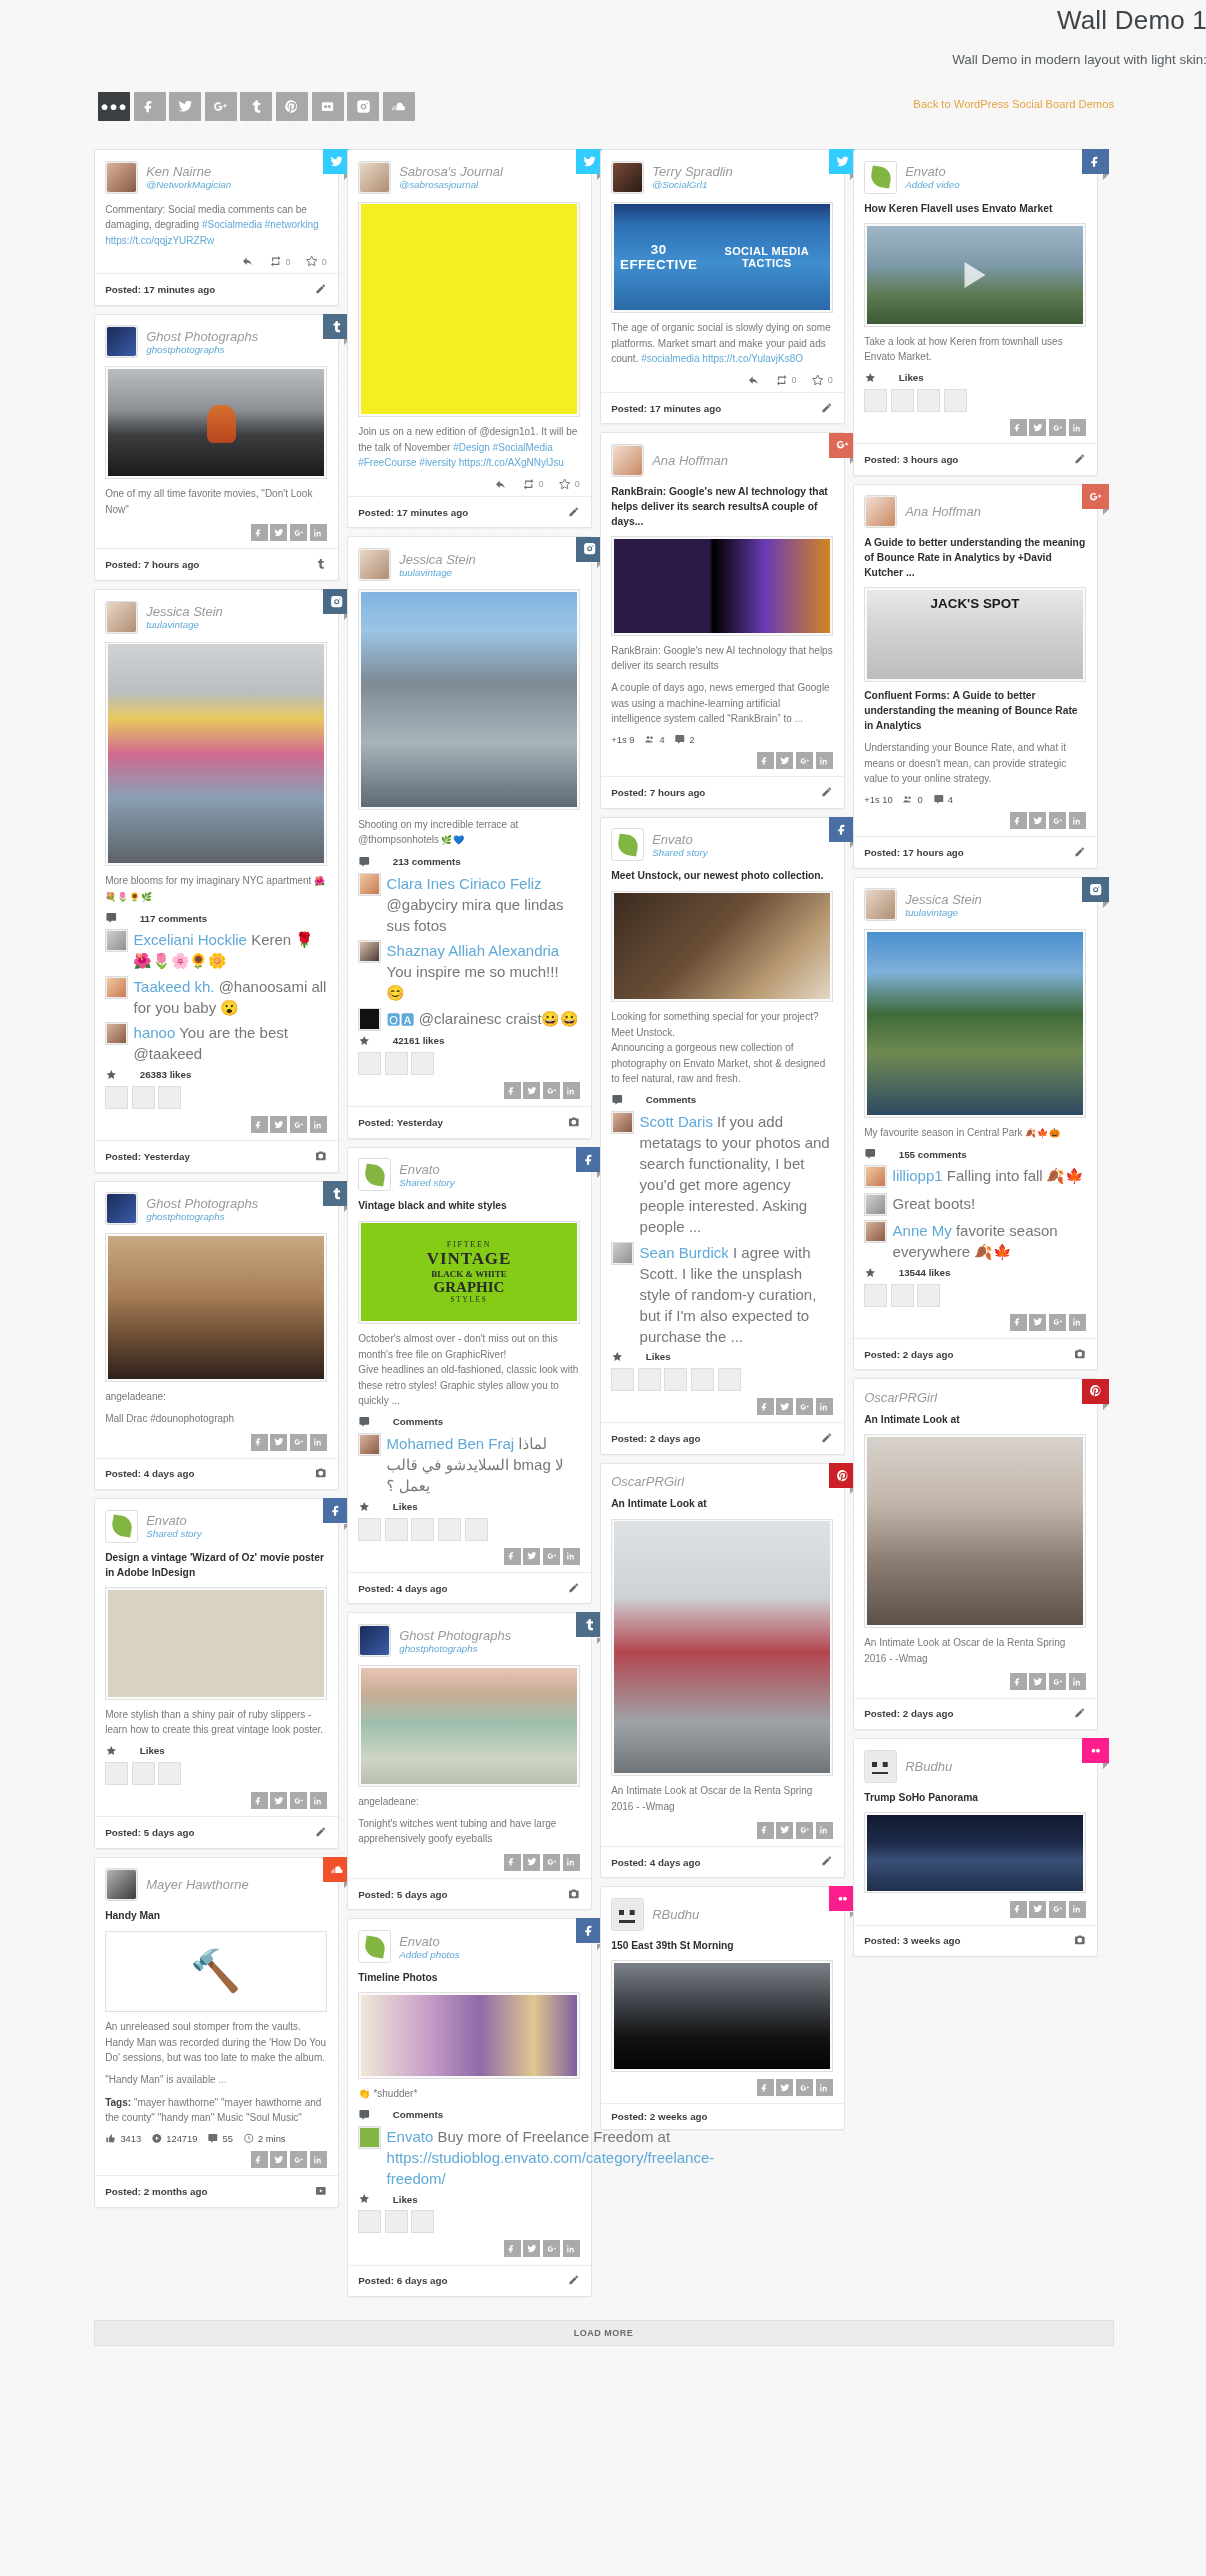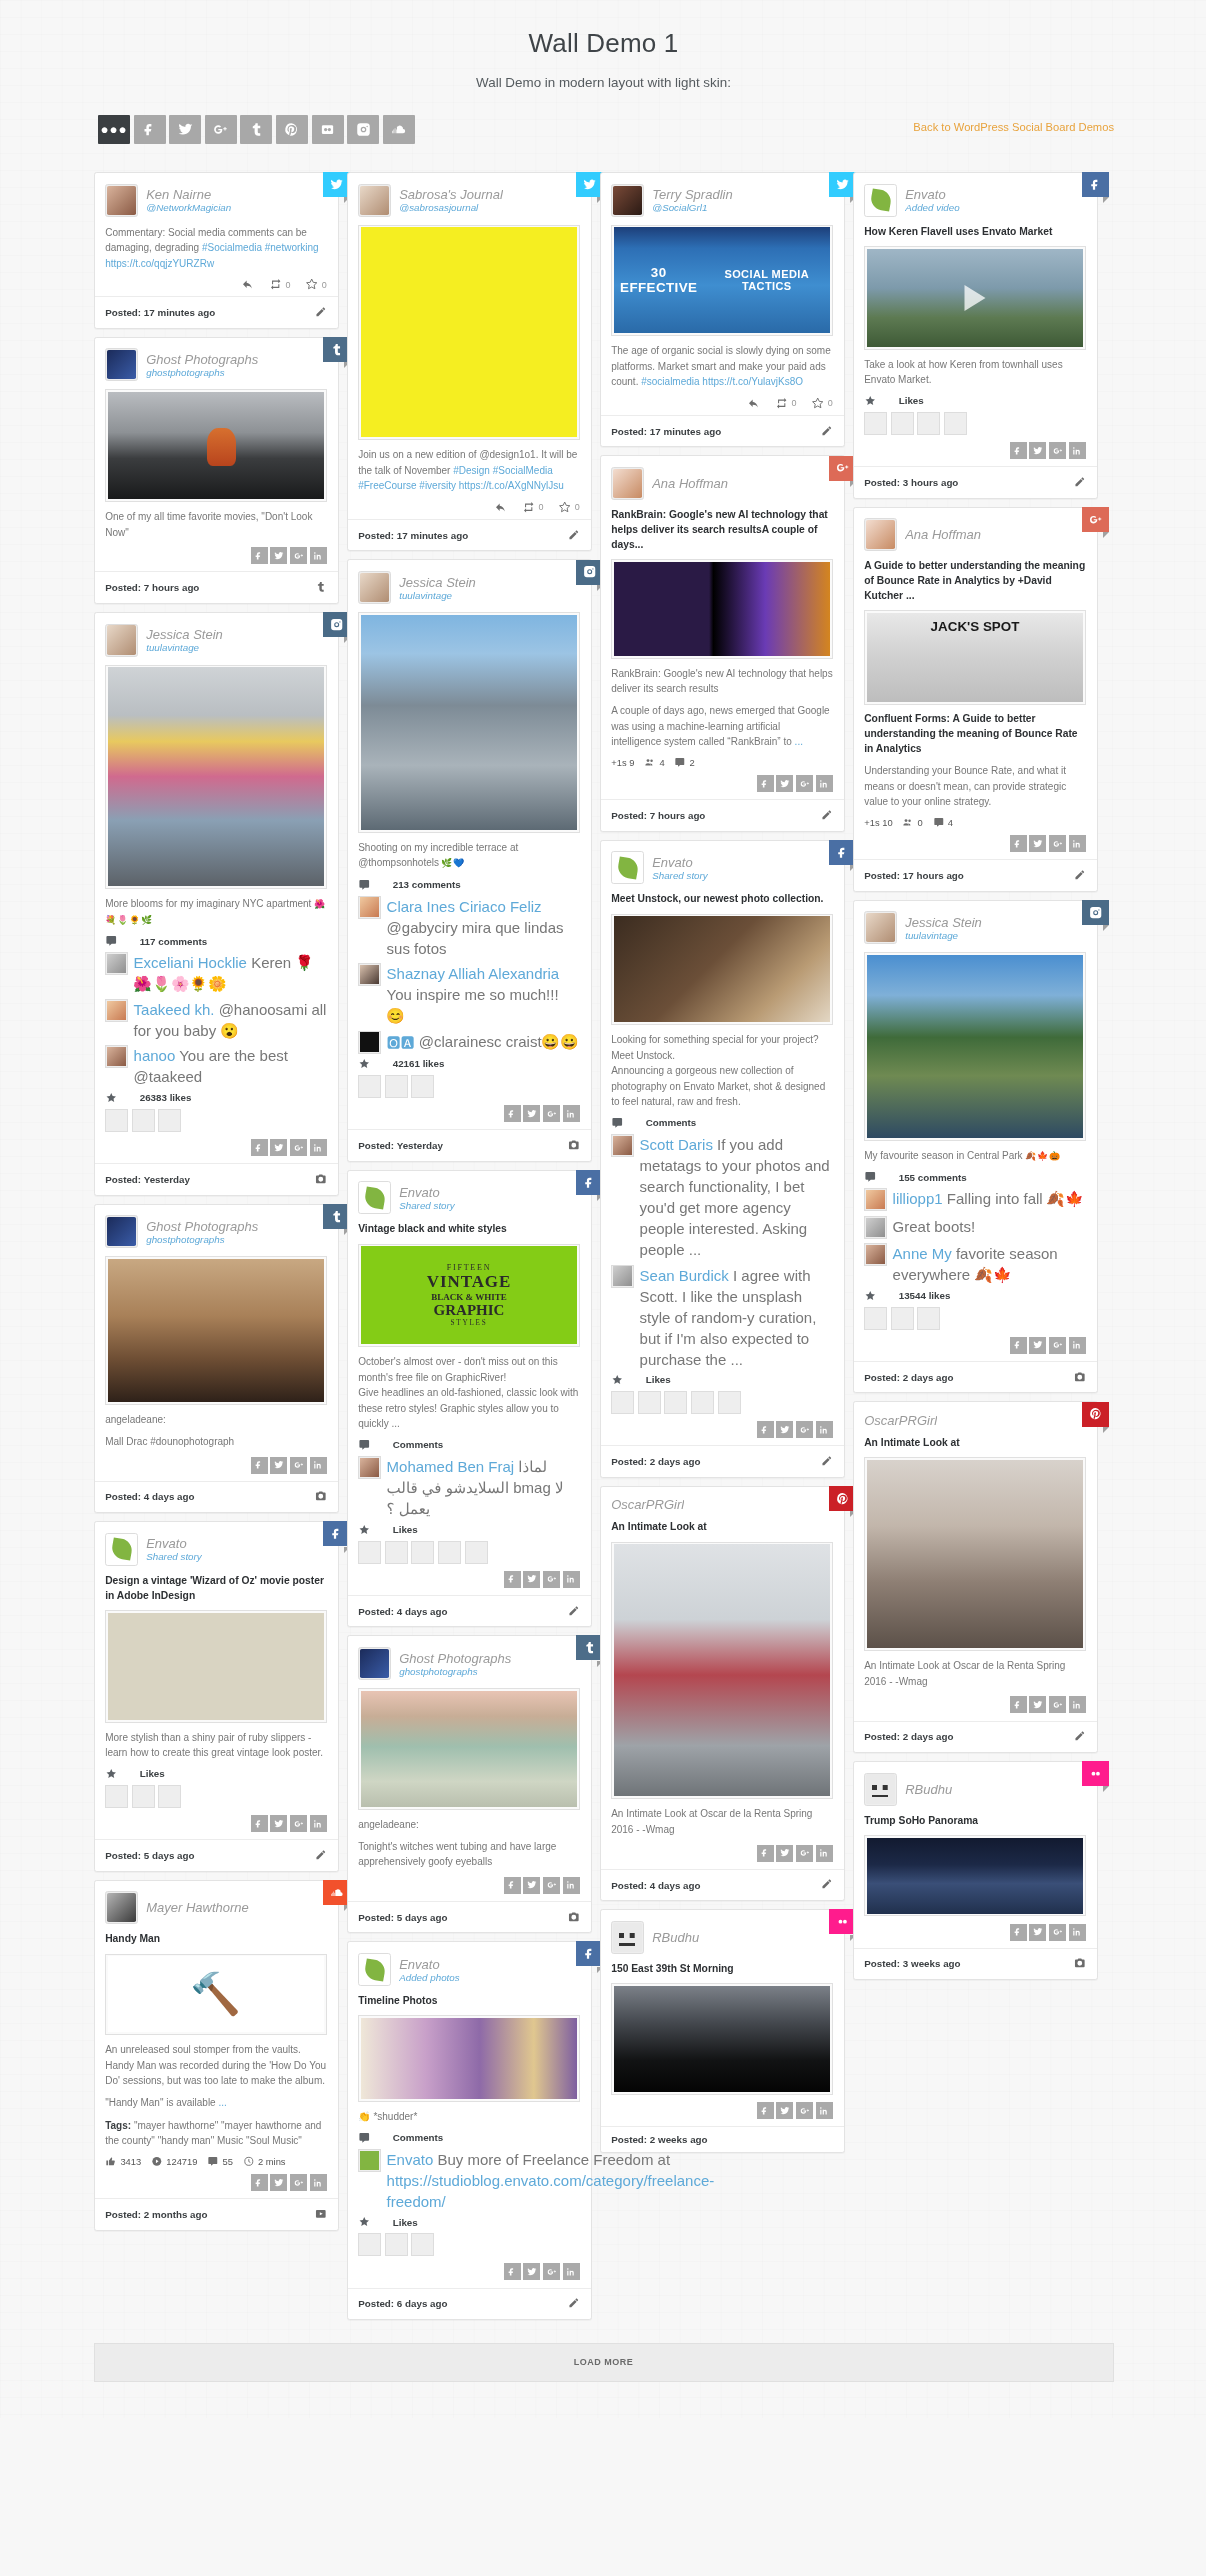--- a/index.html
+++ b/index.html
@@ -12,21 +12,21 @@
   }
   body {
     background-image:
       linear-gradient(rgba(0,0,0,0.012) 0.9px, transparent 0.9px),
       linear-gradient(90deg, rgba(0,0,0,0.012) 0.9px, transparent 0.9px);
     background-size: 17px 17px, 20.6px 20.6px;
   }
   .page { width: 1207px; margin: 0 auto; padding-bottom: 36px; }
 
   
-  .hdr { padding-top: 28px; text-align: center; }
+  .hdr { padding-top: 5px; text-align: right; }
   .hdr h1 {
     font-size: 26px; font-weight: normal; color: #3f4448;
     letter-spacing: 0.2px; margin-bottom: 16px;
   }
   .hdr .sub { font-size: 13.4px; color: #555b5f; }
 
   
   .filterwrap {
     position: relative; margin-top: 25px; height: 41px;
     padding-left: 98px;
@@ -158,21 +158,21 @@
   
   .c-foot {
     border-top: 0.9px solid #ececec; margin: 0 -10.7px; padding: 7.2px 10.7px;
     display: flex; align-items: center; justify-content: space-between;
   }
   .c-foot .when { font-size: 9.8px; font-weight: bold; color: #3c4043; }
   .c-foot .netic svg { width: 11.6px; height: 11.6px; fill: #6b6b6b; }
 
   
   .loadmore {
-    width: 1020px; margin: 23px auto 0; height: 39px;
+    width: 1020px; margin: 23px auto 0; height: 26px;
     background: #ececec; border: 0.9px solid #e0e0e0;
     display: flex; align-items: center; justify-content: center;
     font-size: 9px; font-weight: bold; color: #6a6a6a;
     letter-spacing: 0.5px; cursor: pointer;
   }
 
   
   .p-ghostbridge { height: 107px; background:
       linear-gradient(180deg,#b9bcc0 0%,#8d9195 38%,#3b3d3f 62%,#191a1b 100%); }
   .p-ghostbridge:after{content:"";position:absolute;left:46%;top:34%;width:13%;height:34%;

